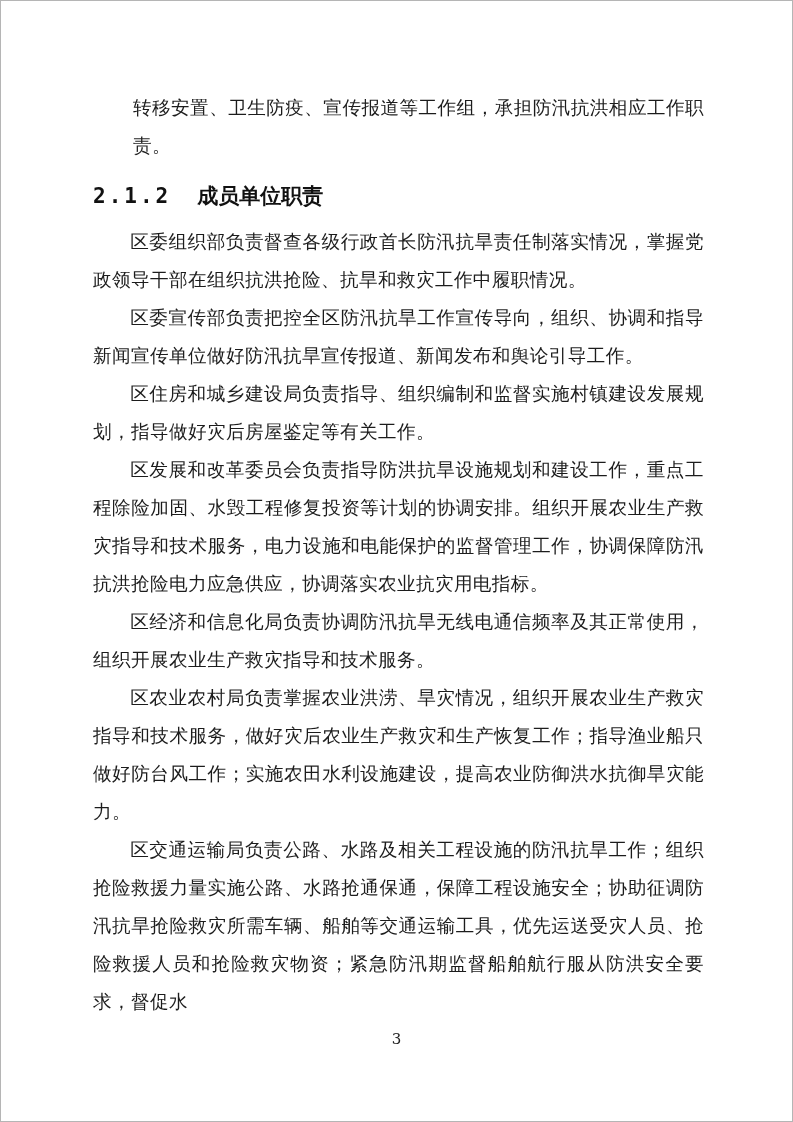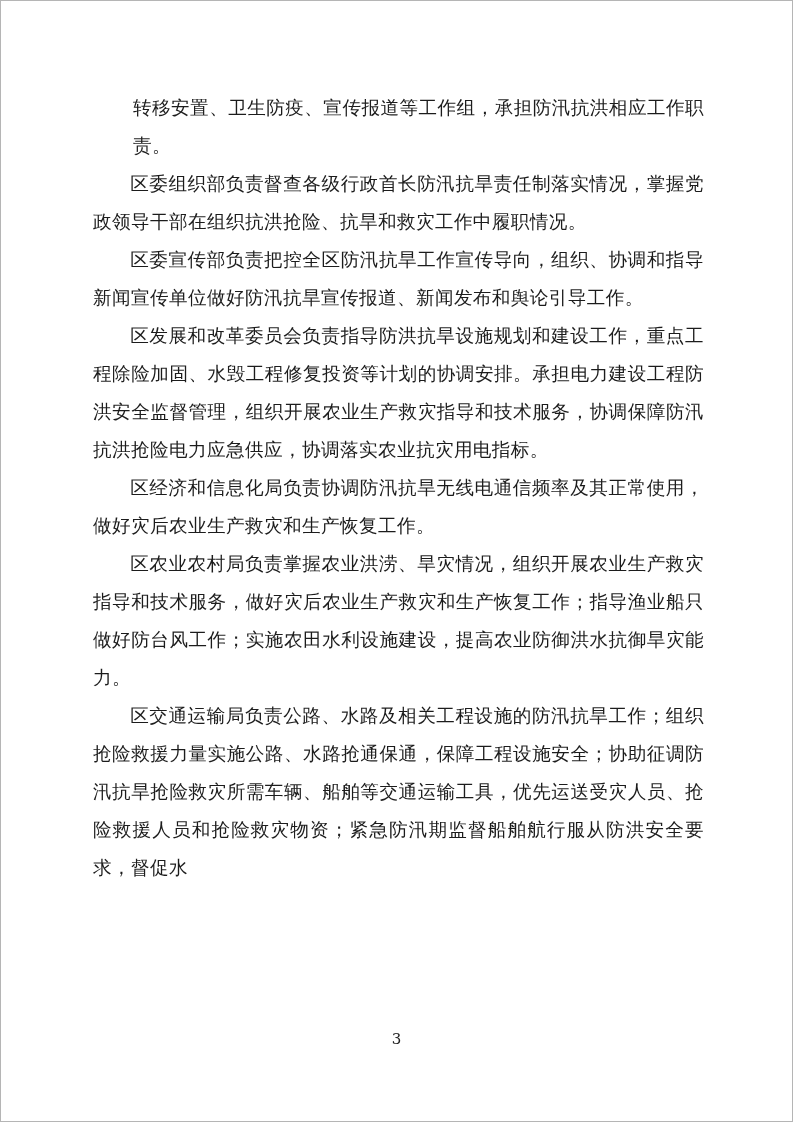--- a/index.html
+++ b/index.html
@@ -63,29 +63,33 @@
   }
 </style>
 </head>
 <body>
 
 <div class="page">
   <div class="content">
 
     <p class="para continuation">转移安置、卫生防疫、宣传报道等工作组，承担防汛抗洪相应工作职责。</p>
 
+    <h2 class="section-heading">
+      <span class="heading-number">2.1.2</span><span class="heading-title">成员单位职责</span>
+    </h2>
 
     <p class="para">区委组织部负责督查各级行政首长防汛抗旱责任制落实情况，掌握党政领导干部在组织抗洪抢险、抗旱和救灾工作中履职情况。</p>
 
     <p class="para">区委宣传部负责把控全区防汛抗旱工作宣传导向，组织、协调和指导新闻宣传单位做好防汛抗旱宣传报道、新闻发布和舆论引导工作。</p>
 
+    <p class="para">区住房和城乡建设局负责指导、组织编制和监督实施村镇建设发展规划，指导做好灾后房屋鉴定等有关工作。</p>
 
-    <p class="para">区发展和改革委员会负责指导防洪抗旱设施规划和建设工作，重点工程除险加固、水毁工程修复投资等计划的协调安排。承担电力建设工程防洪安全监督管理，组织开展农业生产救灾指导和技术服务，协调保障防汛抗洪抢险电力应急供应，协调落实农业抗灾用电指标。</p>
+    <p class="para">区发展和改革委员会负责指导防洪抗旱设施规划和建设工作，重点工程除险加固、水毁工程修复投资等计划的协调安排。组织开展农业生产救灾指导和技术服务，电力设施和电能保护的监督管理工作，协调保障防汛抗洪抢险电力应急供应，协调落实农业抗灾用电指标。</p>
 
-    <p class="para">区经济和信息化局负责协调防汛抗旱无线电通信频率及其正常使用，做好灾后农业生产救灾和生产恢复工作。</p>
+    <p class="para">区经济和信息化局负责协调防汛抗旱无线电通信频率及其正常使用，组织开展农业生产救灾指导和技术服务。</p>
 
 
     <p class="para">区农业农村局负责掌握农业洪涝、旱灾情况，组织开展农业生产救灾指导和技术服务，做好灾后农业生产救灾和生产恢复工作；指导渔业船只做好防台风工作；实施农田水利设施建设，提高农业防御洪水抗御旱灾能力。</p>
 
     <p class="para">区交通运输局负责公路、水路及相关工程设施的防汛抗旱工作；组织抢险救援力量实施公路、水路抢通保通，保障工程设施安全；协助征调防汛抗旱抢险救灾所需车辆、船舶等交通运输工具，优先运送受灾人员、抢险救援人员和抢险救灾物资；紧急防汛期监督船舶航行服从防洪安全要求，督促水</p>
 
   </div>
 
   <div class="page-number">3</div>
 </div>

